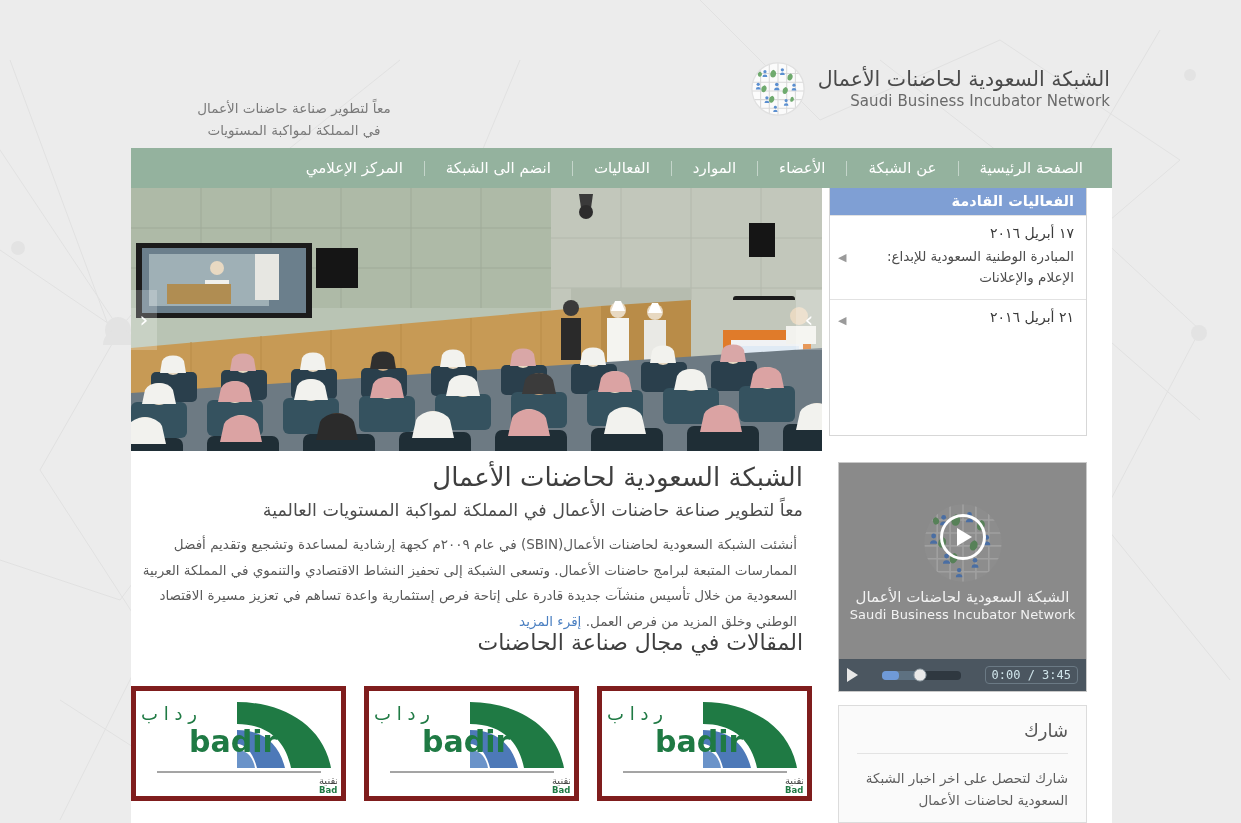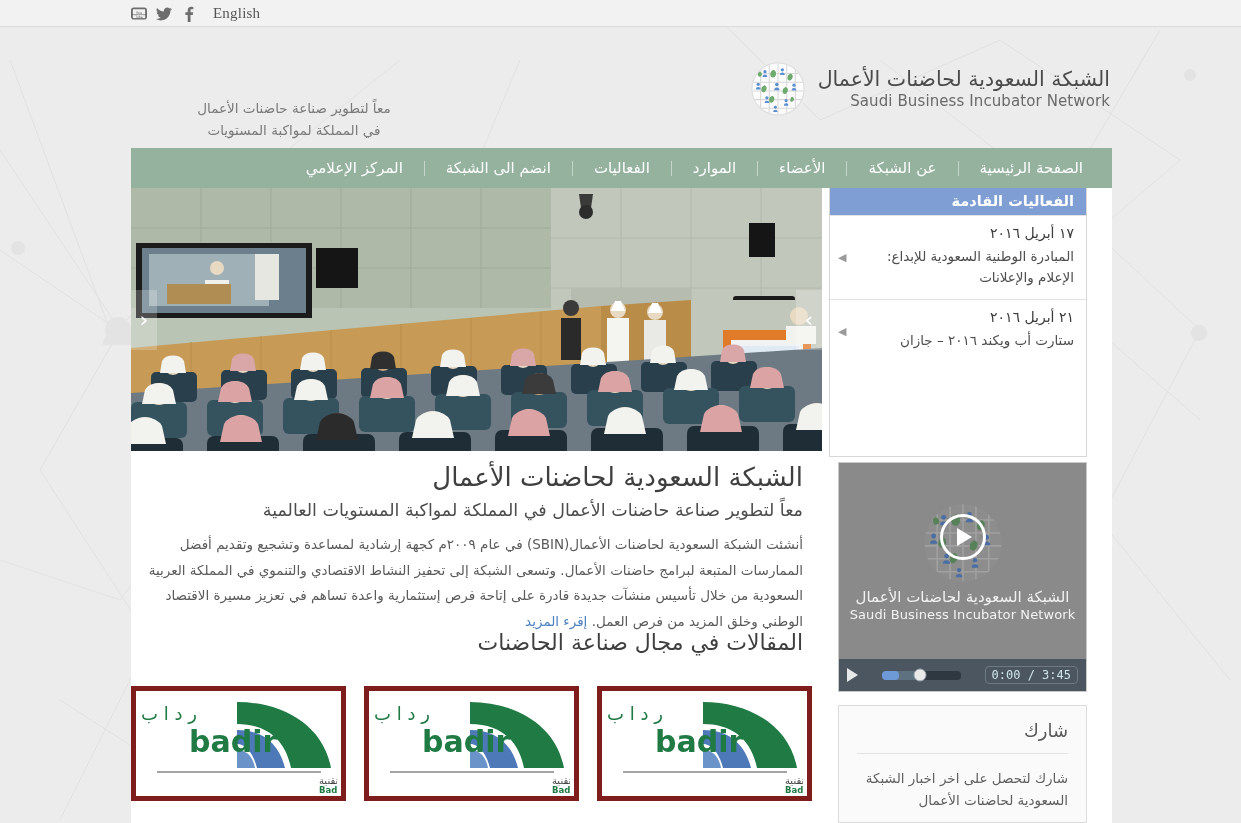--- a/index.html
+++ b/index.html
@@ -272,21 +272,21 @@
     width: 672px;
     text-align: right;
   }
   .main-h1 {
     font-size: 26px; color: #3f3f3f; margin: 0 0 8px 0; font-weight: normal;
   }
   .main-h2 {
     font-size: 17.5px; color: #4c4c4c; margin: 0 0 12px 0; font-weight: normal;
   }
   .main-p {
-    font-size: 13.5px; color: #5a5a5a; line-height: 1.9; margin: 0;
+    font-size: 13.5px; color: #5a5a5a; line-height: 1.9; margin: 6px;
   }
   .main-p a { color: #4a7fc1; text-decoration: none; }
 
   .articles-title {
     position: absolute; left: 0px; top: 424px;
     width: 672px;
     text-align: right;
     font-size: 22px; color: #3f3f3f; font-weight: normal;
   }
 
@@ -345,44 +345,20 @@
     <circle cx="1199" cy="333" r="8"></circle>
     <circle cx="957" cy="640" r="9"></circle>
     <path d="M946 654 a12 12 0 0 1 23 0 z"></path>
     <circle cx="205" cy="792" r="8"></circle>
     <circle cx="1190" cy="75" r="6"></circle>
   </g>
 </svg>
 
 <div class="page">
 
-  <div class="topbar">
-    <div class="topbar-inner">
-      <span class="soc" title="YouTube">
-        <svg width="17" height="13" viewBox="0 0 17 13" aria-hidden="true">
-          <rect x="0" y="0" width="17" height="13" rx="3" fill="#6d6d6d"></rect>
-          <rect x="2" y="2" width="13" height="5.5" fill="#f2f2f2"></rect>
-          <text x="8.5" y="6.6" font-size="4" fill="#6d6d6d" text-anchor="middle" font-family="DejaVu Sans">You</text>
-          <rect x="2" y="8.2" width="13" height="3.2" fill="#f2f2f2"></rect>
-          <text x="8.5" y="11" font-size="3.4" fill="#6d6d6d" text-anchor="middle" font-family="DejaVu Sans">Tube</text>
-        </svg>
-      </span>
-      <span class="soc" title="Twitter">
-        <svg width="17" height="14" viewBox="0 0 17 14" aria-hidden="true">
-          <path fill="#6d6d6d" d="M17 1.7a6.8 6.8 0 0 1-2 .56A3.5 3.5 0 0 0 16.53.33a7 7 0 0 1-2.21.85A3.48 3.48 0 0 0 8.4 4.35 9.9 9.9 0 0 1 1.18.64 3.48 3.48 0 0 0 2.26 5.3a3.45 3.45 0 0 1-1.58-.43v.04a3.48 3.48 0 0 0 2.8 3.41 3.5 3.5 0 0 1-1.58.06 3.49 3.49 0 0 0 3.26 2.42A7 7 0 0 1 0 12.24 9.87 9.87 0 0 0 5.35 13.8c6.42 0 9.93-5.32 9.93-9.93l-.01-.45A7.07 7.07 0 0 0 17 1.7z"></path>
-        </svg>
-      </span>
-      <span class="soc" title="Facebook">
-        <svg width="10" height="16" viewBox="0 0 10 16" aria-hidden="true">
-          <path fill="#6d6d6d" d="M6.5 16V9h2.3l.35-2.7H6.5V4.6c0-.78.22-1.31 1.34-1.31H9.3V.9A19.3 19.3 0 0 0 7.21.79C5.14.79 3.72 2.06 3.72 4.38V6.3H1.4V9h2.32v7z"></path>
-        </svg>
-      </span>
-      <a class="lang-link" href="#">English</a>
-    </div>
-  </div>
 
   <div class="header">
     <div class="logo-wrap">
       <div class="logo-text">
         <div class="logo-ar">الشبكة السعودية لحاضنات الأعمال</div>
         <div class="logo-en">Saudi Business Incubator Network</div>
       </div>
       <svg class="logo-mark" viewBox="0 0 60 60" aria-hidden="true">
         <defs>
           <clipPath id="gclip">
@@ -701,21 +677,20 @@
     <aside class="events">
       <div class="events-head">الفعاليات القادمة</div>
       <div class="event-item">
         <div class="event-caret">◀</div>
         <div class="event-date">١٧ أبريل ٢٠١٦</div>
         <div class="event-title">المبادرة الوطنية السعودية للإبداع: الإعلام والإعلانات</div>
       </div>
       <div class="event-item">
         <div class="event-caret">◀</div>
         <div class="event-date">٢١ أبريل ٢٠١٦</div>
-        <div class="event-title">ستارت أب ويكند ٢٠١٦ – جازان</div>
       </div>
       <div class="events-empty"></div>
     </aside>
 
     <div class="video">
       <div class="video-stage">
         <svg class="video-logo-mark" viewBox="0 0 60 60" aria-hidden="true">
           <defs>
               <clipPath id="vclip">
                 <circle cx="30" cy="30" r="27"></circle>

